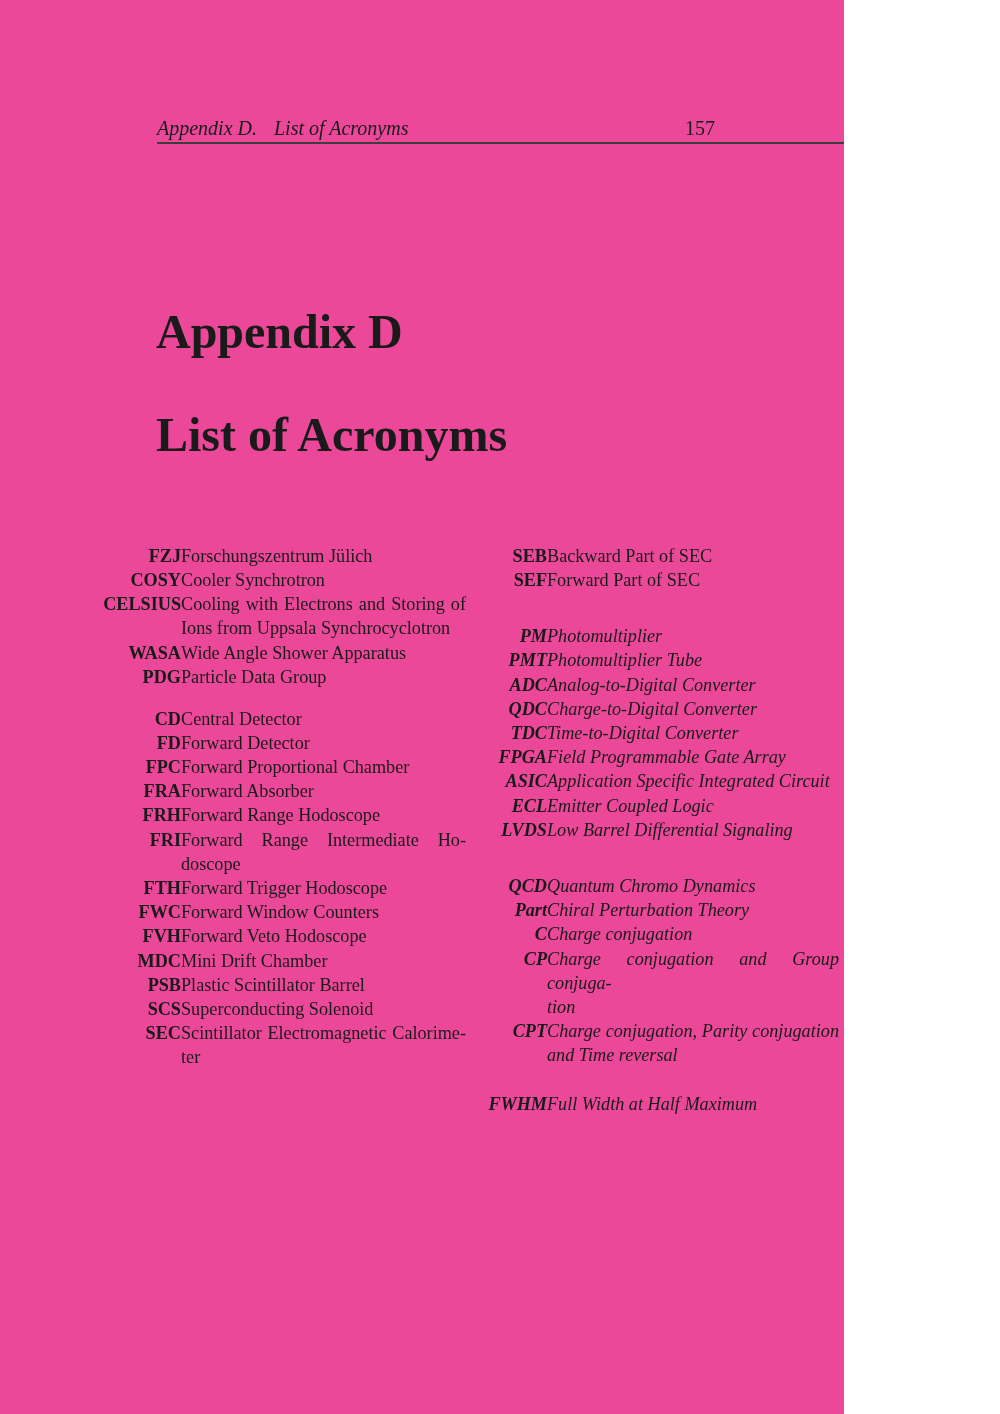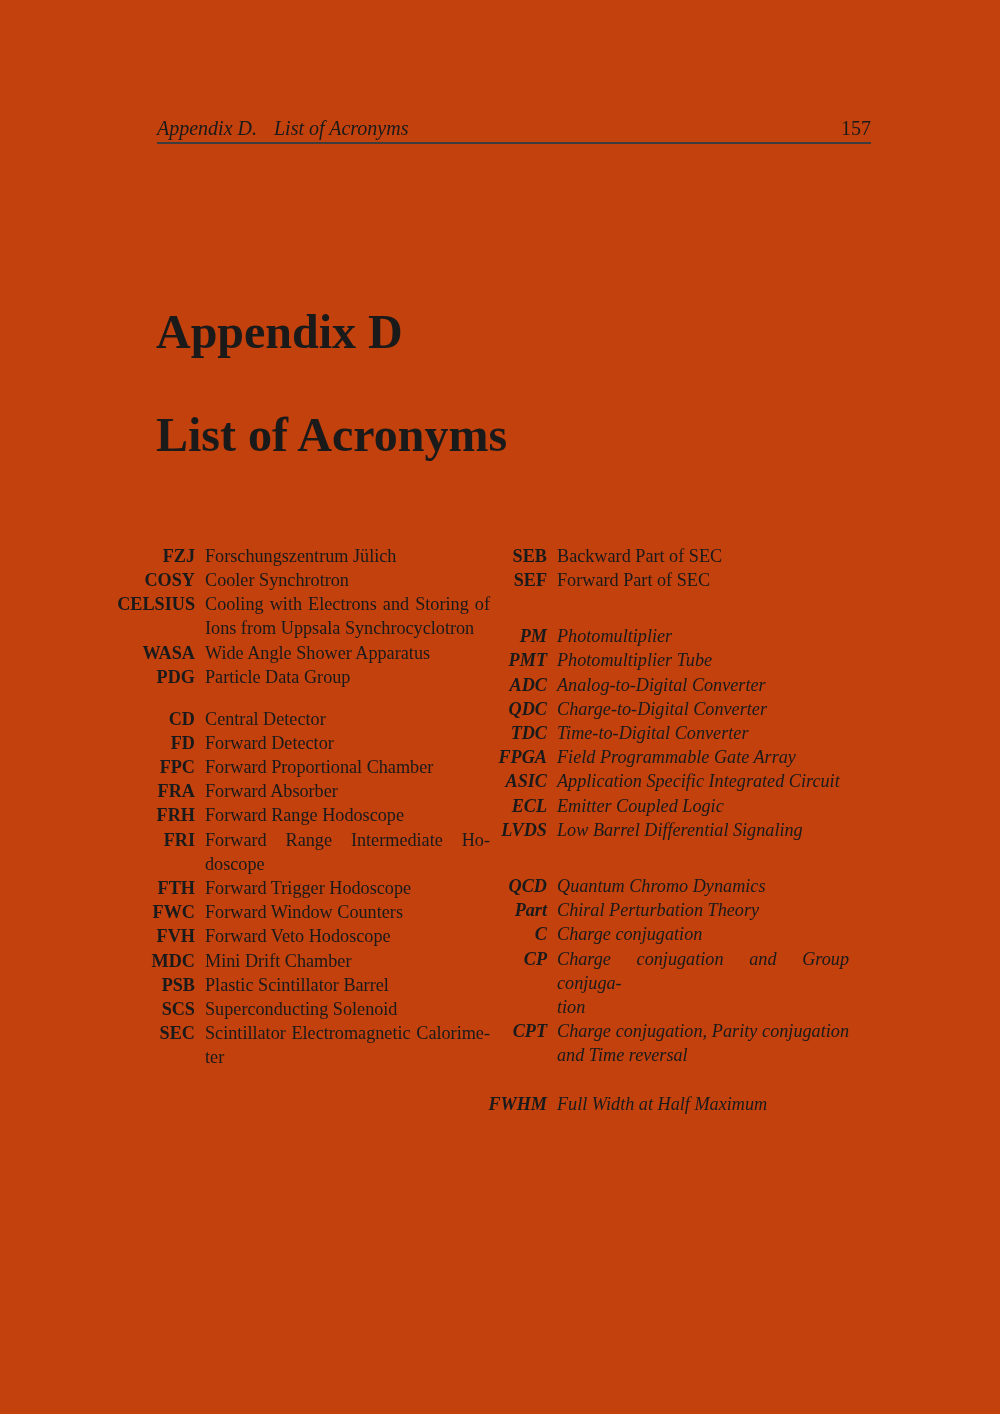--- a/index.html
+++ b/index.html
@@ -1,20 +1,20 @@
 <!DOCTYPE html>
 <html><head>
 <meta charset="utf-8">
 <style>
   html, body { margin: 0; padding: 0; background: #ffffff; }
   .page {
     position: relative;
-    width: 1000px;
+    width: 844px;
     height: 1414px;
-    background: #c2410c;
+    background: #ec4899;
     color: #1a1a1a;
     font-family: "Liberation Serif", "DejaVu Serif", serif;
     overflow: hidden;
   }
   
   .running-head {
     position: absolute;
     left: 157px;
     right: 129px;
     top: 118px;
@@ -44,31 +44,31 @@
   }
   .chapter-heading { top: 308px; }
   .list-heading { top: 411px; }
   
   .col {
     position: absolute;
     top: 543.7px;
     font-size: 18.2px;
     line-height: 24.2px;
   }
-  .col-left  { left: 105px; width: 385px; font-family: Liberation Serif, serif; }
+  .col-left  { left: 91px; width: 385px; font-family: Liberation Serif, serif; }
   .col-right { left: 479px; width: 370px; }
   .entry { display: flex; align-items: flex-start; }
   .abbr {
     font-weight: bold;
     text-align: right;
     flex: 0 0 auto;
   }
   .col-left  .abbr { width: 90px; }
   .col-right .abbr { width: 68px; }
-  .defs { margin-left: 10px; flex: 0 0 auto; }
+  .defs { flex: 0 0 auto; }
   .col-left  .defs { width: 285px; }
   .col-right .defs { width: 292px; }
   .line { white-space: nowrap; }
   .line.stretch {
     white-space: normal;
     text-align: justify;
     text-align-last: justify;
     text-justify: inter-word;
   }
   

